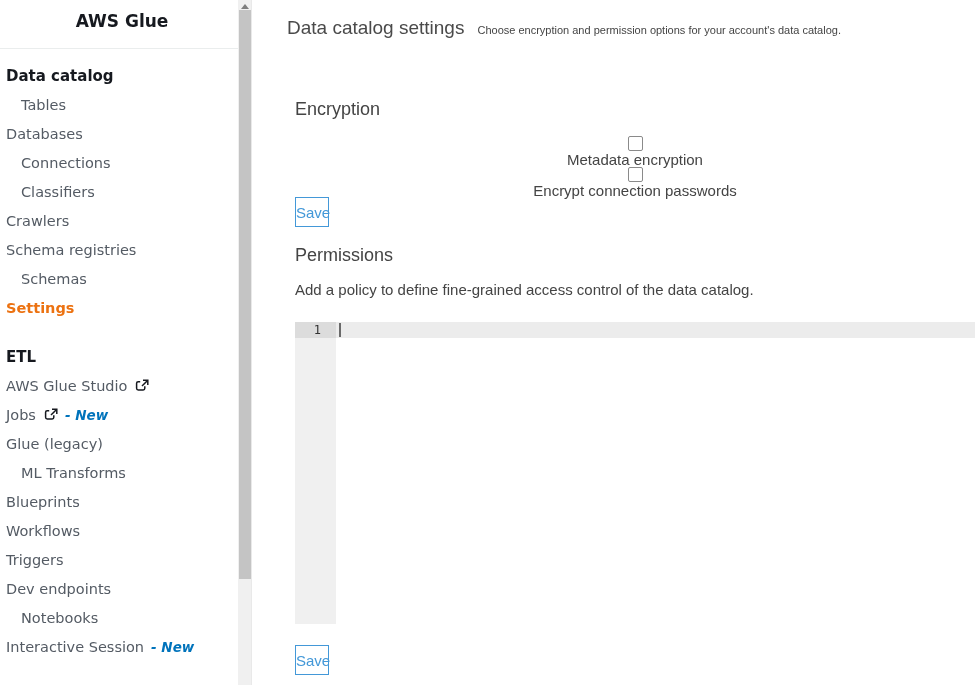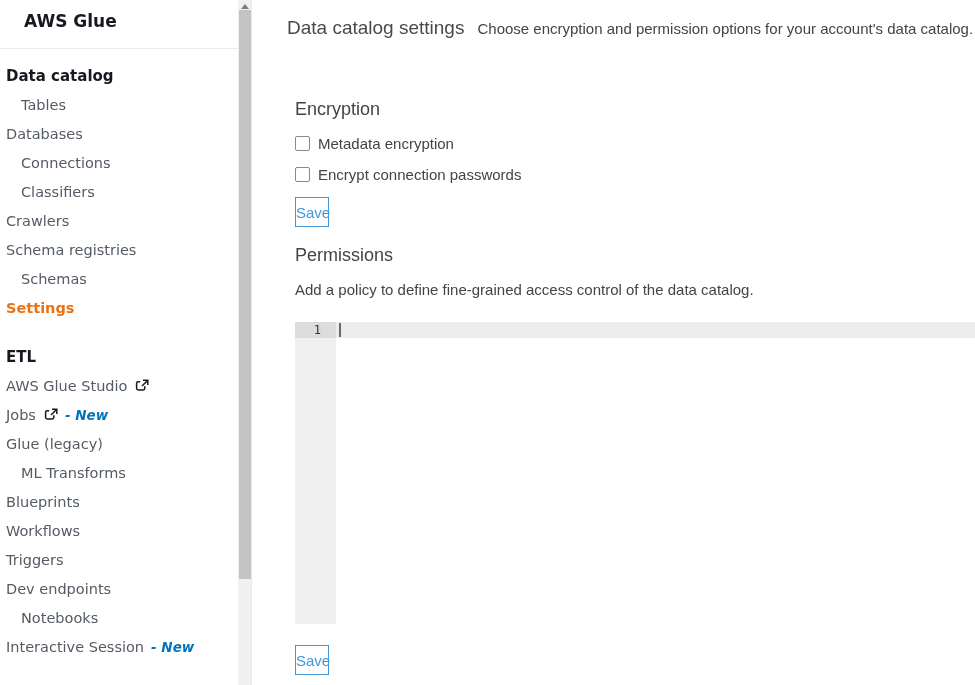--- a/index.html
+++ b/index.html
@@ -3,21 +3,21 @@
 <meta charset="utf-8">
 <style>
   * { box-sizing: border-box; margin: 0; padding: 0; }
   html, body { width: 975px; height: 685px; background: #ffffff; overflow: hidden;
                font-family: "Liberation Sans", sans-serif; }
   .app { position: relative; width: 975px; height: 685px; }
 
   
   .sidebar { position: absolute; left: 0; top: 0; width: 238px; height: 685px; background: #fff; }
   .sidebar h1 { font-family: "DejaVu Sans", sans-serif; font-size: 17px; font-weight: bold;
-                color: #16191f; padding: 11px 0 17px 24px; }
+                color: #16191f; padding: 11px 0 17px 6px; text-align: center; }
   .sidebar .rule { border: 0; border-top: 1px solid #eaeded; width: 238px; }
   .nav { padding: 13px 0 0 6px; }
   .nav-heading { height: 29px; line-height: 29px; font-family: "DejaVu Sans", sans-serif;
                  font-size: 15px; font-weight: bold; color: #16191f; display: block; }
   .nav-heading.gap { margin-top: 20px; }
   .nav-item { display: block; height: 29px; line-height: 29px; font-family: "DejaVu Sans", sans-serif;
               font-size: 14.5px; color: #545b64; text-decoration: none; cursor: pointer;
               white-space: nowrap; }
   .nav-item.indent { padding-left: 15px; }
   .nav-item.active { color: #ec7211; font-weight: bold; }
@@ -29,28 +29,28 @@
                  background: #f0f0f0; border-right: 1px solid #e9e9e9; }
   .sb-arrow-up { width: 0; height: 0; margin: 4px auto 0;
                  border-left: 4px solid transparent; border-right: 4px solid transparent;
                  border-bottom: 5px solid #7e7e7e; }
   .sb-thumb { position: absolute; top: 10px; left: 1px; width: 12px; height: 569px; background: #c4c4c4; }
 
   
   .main { position: absolute; left: 253px; top: 0; width: 722px; height: 685px; padding: 17px 0 12px 34px; }
   .page-header { display: flex; align-items: baseline; gap: 13px; }
   .page-title { font-size: 19px; font-weight: normal; color: #4a4a4a; }
-  .page-subtitle { font-size: 15px; color: #444; }
+  .page-subtitle { font-size: 11px; color: #444; }
 
   .section { padding-left: 8px; }
   .section-heading { font-size: 18px; font-weight: normal; color: #444; }
   .enc-heading { margin-top: 60px; }
   .perm-heading { margin-top: 18px; }
 
-  .checkbox-row { display: flex; align-items: center; gap: 8px; height: 15px; }
+  .checkbox-row { display: flex; align-items: center; gap: 0; height: 15px; flex-direction: column; }
   .checkbox-row.first { margin-top: 16px; }
   .checkbox-row.second { margin-top: 16px; }
   .checkbox { width: 15px; height: 15px; border: 1px solid #8a8a8a; border-radius: 2px;
               background: #fff; flex: 0 0 auto; cursor: pointer; }
   .checkbox-label { font-size: 15px; color: #444; }
 
   .save-btn { display: block; width: 34px; height: 30px; background: #fff;
               border: 1px solid #4398d8; color: #4398d8; font-size: 15px;
               font-family: "Liberation Sans", sans-serif; cursor: pointer; text-align: center; }
   .save-btn.enc { margin-top: 15px; }

